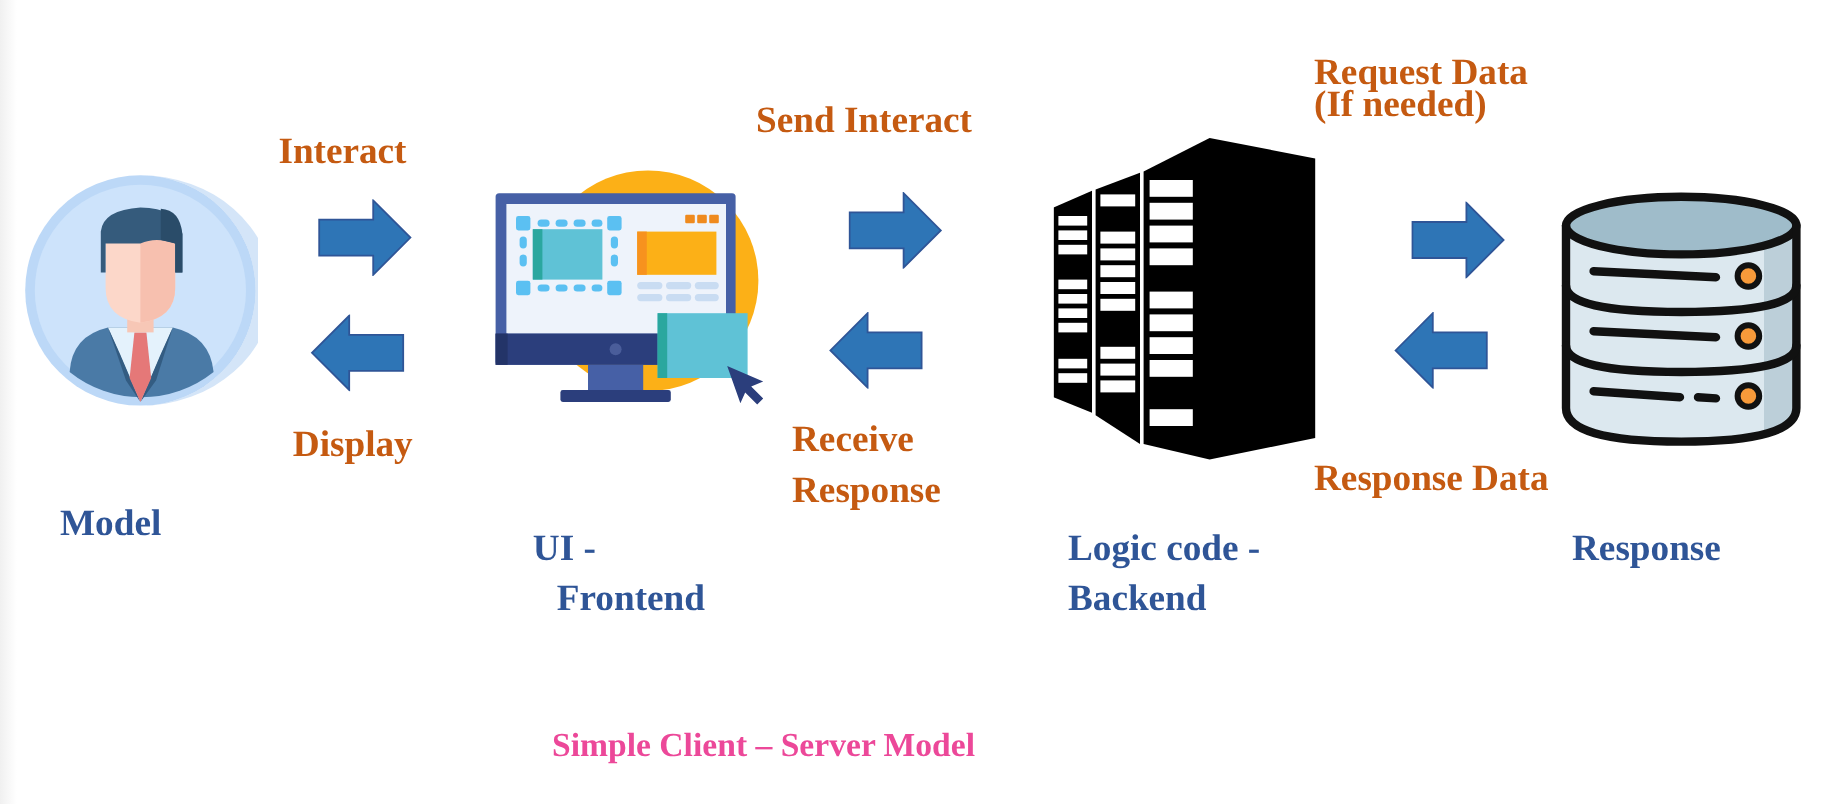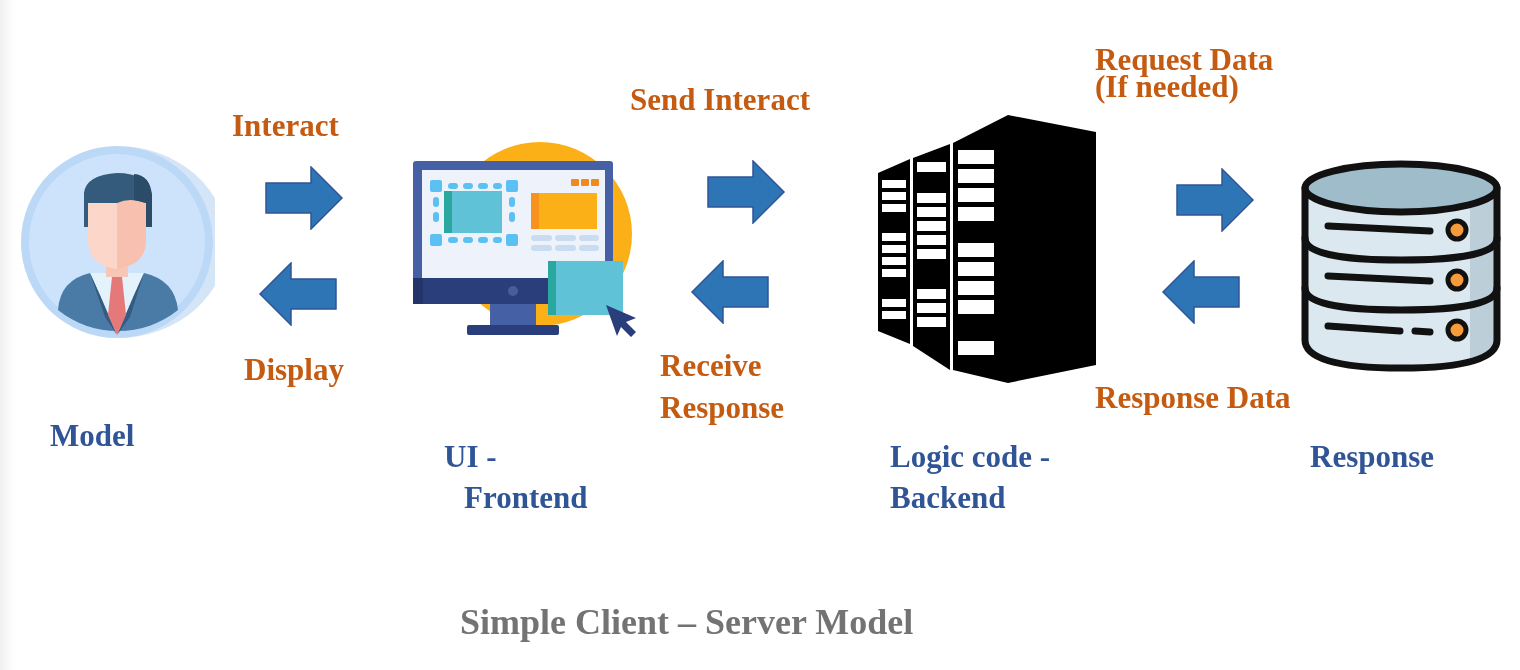--- a/index.html
+++ b/index.html
@@ -3,21 +3,21 @@
 <meta charset="utf-8">
 <style>
   html, body { margin:0; padding:0; }
   body { width:1520px; height:670px; background:#ffffff; position:relative; overflow:hidden;
          font-family:"Liberation Serif","DejaVu Serif",serif; }
   .edge { position:absolute; left:0; top:0; width:14px; height:670px;
           background:linear-gradient(to right,#f0f0f0,#ffffff); }
   .txt { position:absolute; font-weight:bold; text-align:left; line-height:40px; white-space:nowrap; }
   .orange { color:#c55a11; font-size:31px; }
   .blue { color:#2f5597; font-size:31px; }
-  .title { color:#737373; font-size:36px; }
+  .title { color:#ec4899; font-size:28px; }
   .abs { position:absolute; }
 </style>
 </head>
 <body>
 
 <div class="edge"></div>
 
 <svg class="abs" style="left:20px;top:145px" width="195" height="195" viewBox="0 0 195 195">
   <circle cx="97" cy="97" r="96" fill="#bcd8f7"></circle>
   <path d="M97,1 A96,96 0 0 1 97,193 A110,96 0 0 0 97,1Z" fill="#a9cbf2" opacity="0.5"></path>

